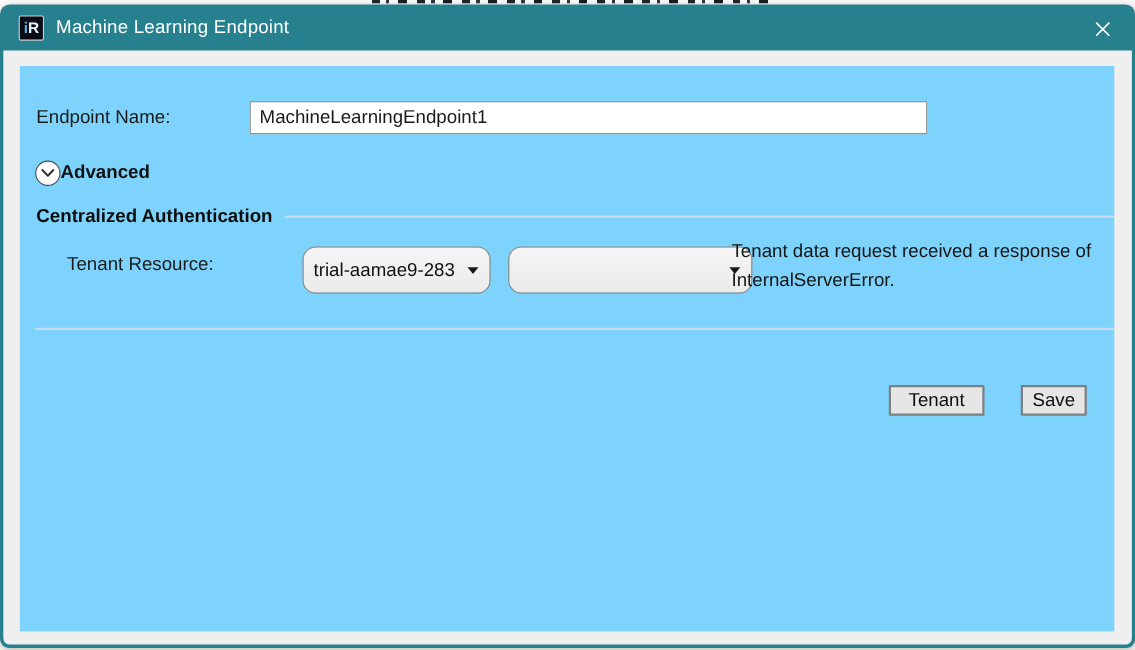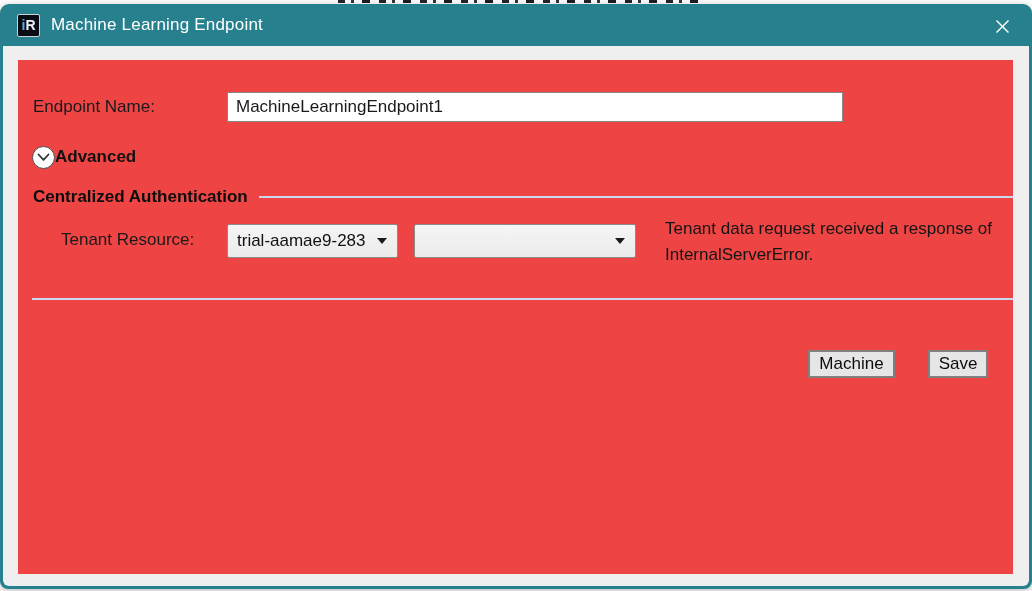--- a/index.html
+++ b/index.html
@@ -49,21 +49,21 @@
     cursor: pointer;
   }
 
   
   .frame {
     position: absolute; left: 3px; top: 42px; width: 1026px; height: 540px;
     background: #efefef; border-radius: 0 0 6px 6px;
   }
   .panel {
     position: absolute; left: 15px; top: 14px; width: 995px; height: 514px;
-    background: #ef4444; overflow: hidden; text-decoration: underline;
+    background: #7dd3fc; overflow: hidden; text-decoration: underline;
   }
 
   
   .lbl { font-size: 17px; color: #1a1a1a; }
   .row-endpoint-label {
     position: absolute; left: 15px; top: 32px; height: 30px; line-height: 30px;
   }
   .text-input {
     position: absolute; left: 209px; top: 32px; width: 616px; height: 30px;
     border: 1px solid #878787; background: #ffffff;
@@ -89,25 +89,25 @@
     display: flex; align-items: center;
   }
   .section-title { font-size: 17px; font-weight: bold; color: #0d0d0d; white-space: nowrap; }
   .section-rule { flex: 1; height: 2px; background: #c9daee; margin-left: 11px; }
 
   
   .row-tenant-label {
     position: absolute; left: 15px; top: 164px; height: 31px; line-height: 31px; margin-left: 28px;
   }
   .dropdown {
-    position: absolute; top: 164px; height: 34px;
-    border: 1px solid #8a8a8a; border-radius: 2px;
+    position: absolute; top: 164px; height: 43px;
+    border: 1px solid #8a8a8a; border-radius: 12px;
     background: linear-gradient(#f5f5f5, #ebebeb);
     display: flex; align-items: center; justify-content: space-between;
-    padding: 0 10px 0 9px; cursor: pointer;
+    padding: 0 10px 0 9px; cursor: pointer; margin-left: 48px;
   }
   .dd1 { left: 209px; width: 171px; }
   .dd2 { left: 396px; width: 222px; }
   .dd-value { font-size: 17px; color: #111; white-space: nowrap; overflow: hidden; }
   .dd-arrow {
     width: 0; height: 0; flex: none;
     border-left: 5px solid transparent; border-right: 5px solid transparent;
     border-top: 6px solid #1a1a1a; margin-left: 8px;
   }
 
@@ -183,19 +183,19 @@
         <span class="dd-arrow"></span>
       </div>
 
       <div class="error">
         <div class="err-line">Tenant data request received a response of</div>
         <div class="err-line">InternalServerError.</div>
       </div>
 
       <div class="divider"></div>
 
-      <button class="btn btn-cancel">Machine</button>
+      <button class="btn btn-cancel">Tenant</button>
       <button class="btn btn-save">Save</button>
 
     </div>
   </div>
 
 </div>
 
 </body></html>

